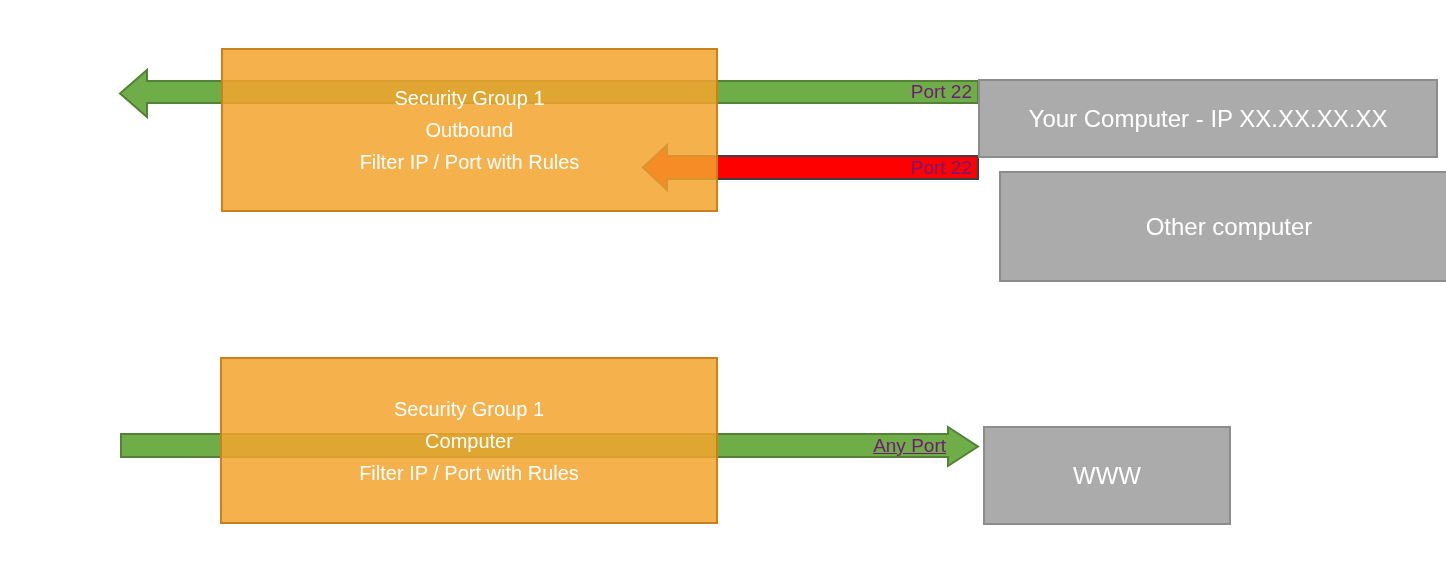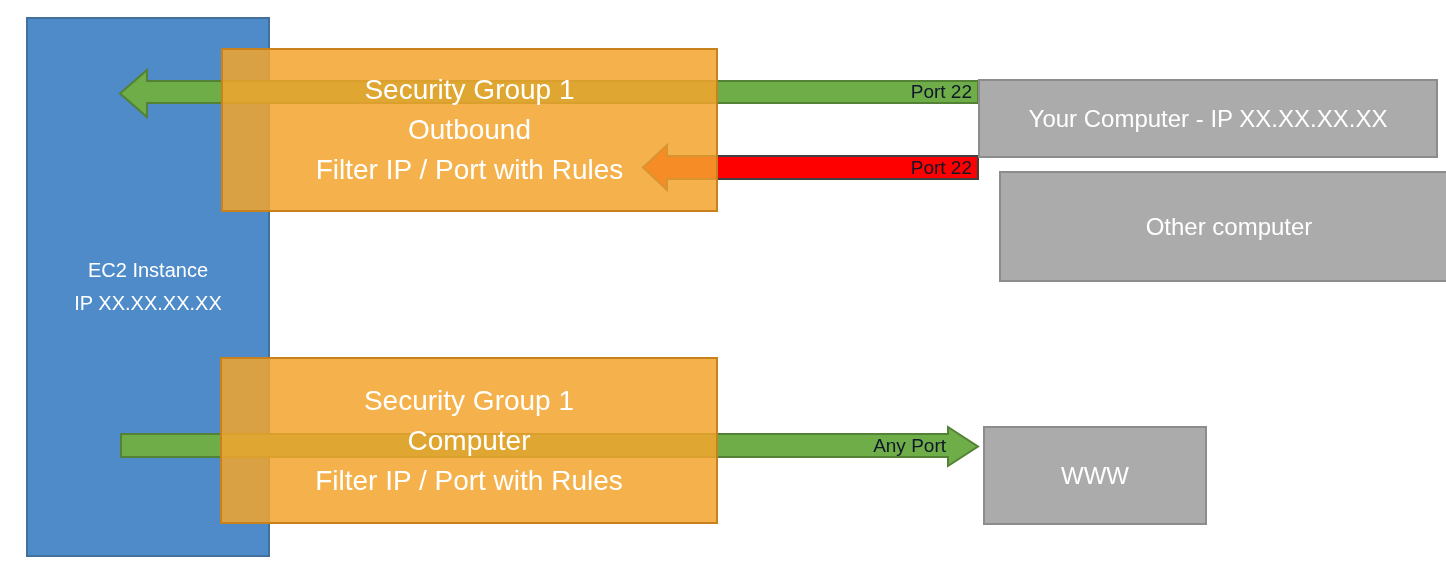--- a/index.html
+++ b/index.html
@@ -20,52 +20,48 @@
 
   
   .arrow-svg{position:absolute;overflow:visible;z-index:2;}
   #arrow-inbound-allowed{left:120px;top:70px;}
   #arrow-inbound-denied{left:643px;top:145px;}
   #arrow-outbound{left:121px;top:427px;}
 
   
   .sg-box{
     background:var(--orange_fill);border:2px solid var(--orange_border);
-    font-size:28px;line-height:32px;z-index:3;gap:8px;
+    font-size:20px;line-height:32px;z-index:3;
   }
   #sg-inbound{left:221px;top:48px;width:497px;height:164px;}
   #sg-outbound{left:220px;top:357px;width:498px;height:167px;}
 
   
   .gray-box{
     background:var(--gray_fill);border:2px solid var(--gray_border);
     font-size:24px;line-height:30px;z-index:2;margin-top:38px;
   }
   #your-computer-box{left:978px;top:41px;width:460px;height:79px;}
   #other-computer-box{left:999px;top:133px;width:460px;height:111px;}
-  #www-box{left:983px;top:388px;width:224px;height:99px;line-height:32px;}
+  #www-box{left:983px;top:388px;width:248px;height:99px;line-height:32px;}
 
   
   .port-label{
-    position:absolute;color:#0f172a;font-size:19px;text-align:right;
+    position:absolute;color:#701a75;font-size:19px;text-align:right;
     z-index:4;white-space:nowrap;
   }
   #label-inbound-allowed{left:760px;top:81px;width:212px;height:22px;line-height:22px;}
   #label-inbound-denied{left:760px;top:156px;width:212px;height:23px;line-height:23px;}
-  #label-outbound{left:750px;top:434px;width:196px;height:23px;line-height:23px;}
+  #label-outbound{left:750px;top:434px;width:196px;height:23px;line-height:23px;text-decoration:underline;}
 </style>
 </head>
 <body>
 
 <div id="canvas">
 
-  <div class="box" id="ec2-box">
-    <div class="line">EC2 Instance</div>
-    <div class="line">IP XX.XX.XX.XX</div>
-  </div>
 
   <svg class="arrow-svg" id="arrow-inbound-allowed" width="858" height="47">
     <polygon points="0,23.5 27,0 27,11 858,11 858,33 27,33 27,47" stroke-width="2" stroke-linejoin="miter" fill="#6FAD49" stroke="#538135"></polygon>
   </svg>
 
   <svg class="arrow-svg" id="arrow-inbound-denied" width="335" height="45">
     <polygon points="0,22.5 24,0 24,11 335,11 335,34 24,34 24,45" stroke-width="2" stroke-linejoin="miter" fill="#FF0000" stroke="#404040"></polygon>
   </svg>
 
   <svg class="arrow-svg" id="arrow-outbound" width="857" height="39">

